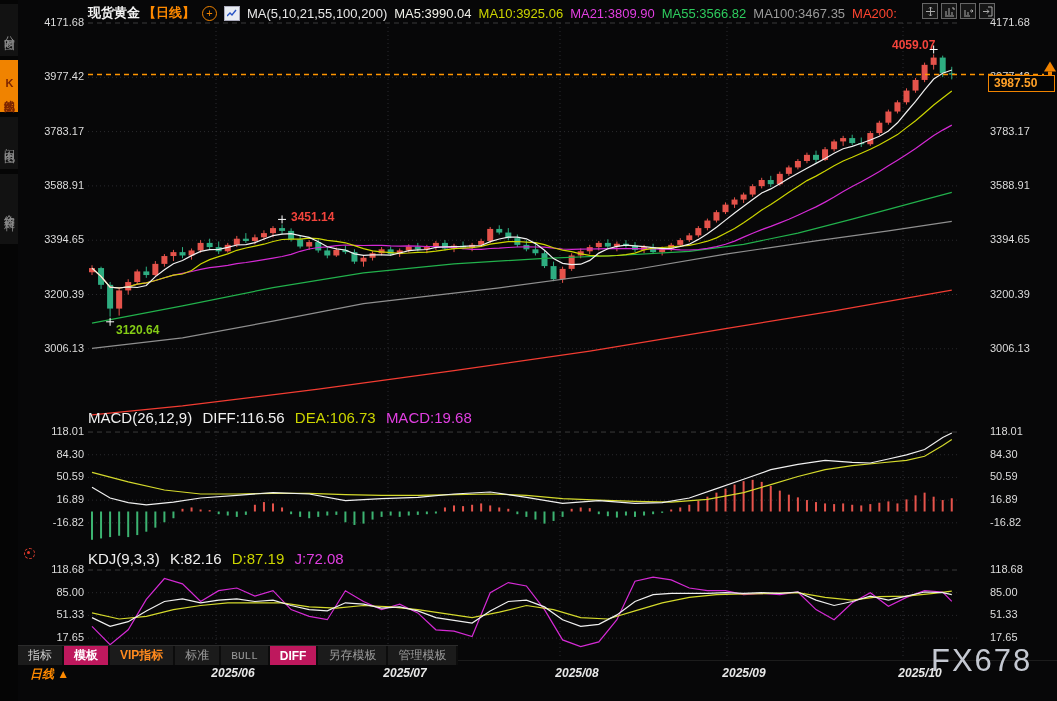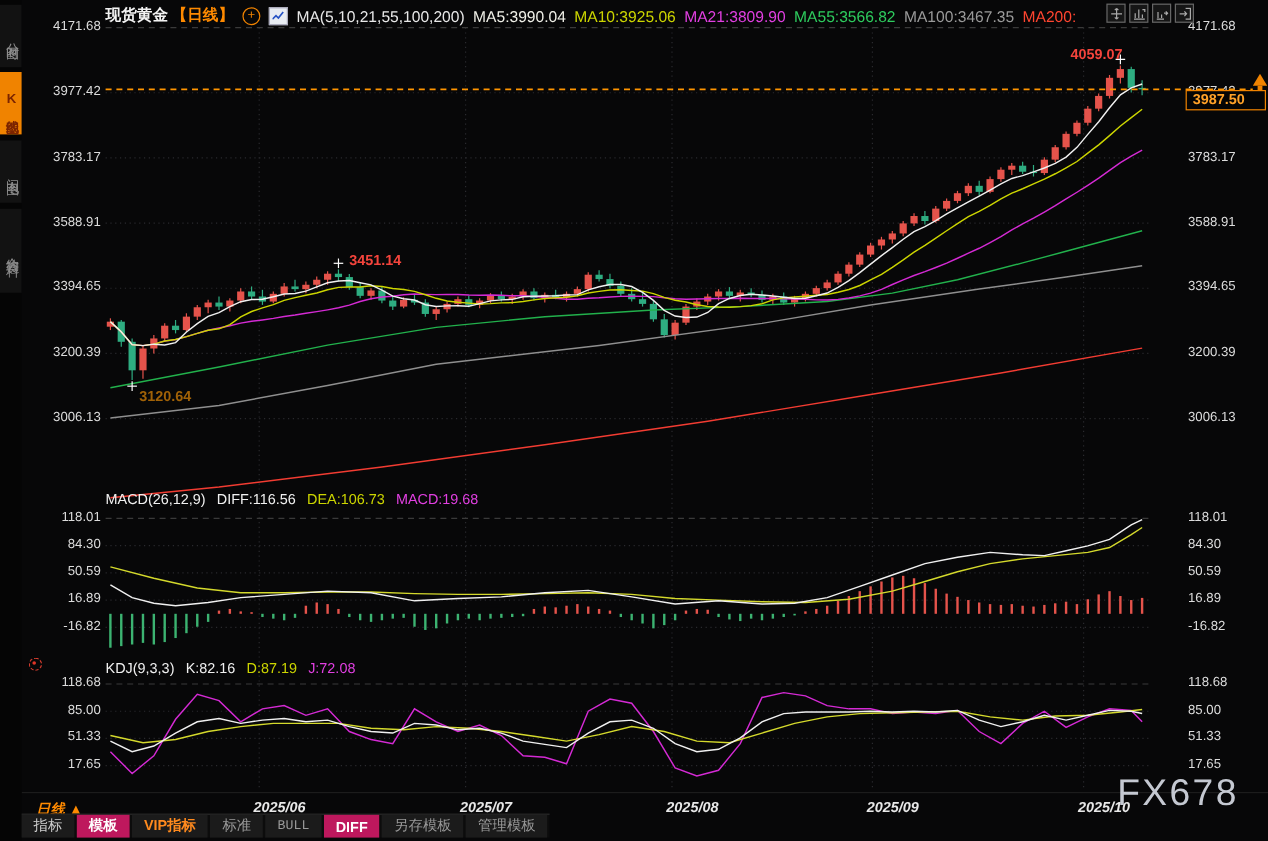--- a/index.html
+++ b/index.html
@@ -27,40 +27,40 @@
   
   #win-icons{position:absolute;left:922px;top:3px;display:flex;gap:3px;z-index:6;}
   .win-icon{width:14px;height:14px;border:1px solid #666;background:#161616;display:inline-flex;
       align-items:center;justify-content:center;cursor:pointer;}
   .win-icon svg{stroke:#aaa;fill:none;stroke-width:1;}
   
   .axis-label{position:absolute;font-size:11px;color:#dcdcdc;white-space:nowrap;}
   .axis-left{width:62px;left:22px;text-align:right;}
   .axis-right{left:990px;text-align:left;}
   
-  .ind-header{position:absolute;left:88px;font-size:12px;white-space:nowrap;z-index:4;}
+  .ind-header{position:absolute;left:88px;font-size:15px;white-space:nowrap;z-index:4;}
   .ind-header span{margin-right:6px;}
   
   .callout{position:absolute;font-size:12px;font-weight:bold;z-index:4;}
   .callout-red{color:#f4443c;}
-  .callout-green{color:#a16207;}
+  .callout-green{color:#84cc16;}
   
   #price-tag{position:absolute;left:988px;top:75px;width:60px;height:15px;background:#050505;
      border:1px solid #f08300;color:#ffa128;font-size:12px;font-weight:bold;line-height:15px;
      padding-left:5px;z-index:7;}
   
   #kdj-gear{position:absolute;left:24px;top:548px;width:9px;height:9px;border:1px dashed #d23c2e;
      border-radius:50%;z-index:5;cursor:pointer;}
   #kdj-gear::after{content:"";position:absolute;left:2px;top:2px;width:3px;height:3px;background:#e03527;border-radius:50%;}
   
   #xaxis-row{position:absolute;left:18px;top:660px;width:1039px;height:22px;border-top:1px solid #1c1c1c;font-style:italic;}
   #period-label{position:absolute;left:12px;top:5px;color:#ff8a00;font-size:12px;font-weight:bold;cursor:pointer;}
   .x-date{position:absolute;top:5px;width:64px;text-align:center;font-size:12px;font-weight:bold;color:#e8e8e8;}
   
-  #toolbar{position:absolute;left:18px;top:678px;height:19px;display:flex;align-items:stretch;
+  #toolbar{position:absolute;left:18px;top:645px;height:19px;display:flex;align-items:stretch;
      background:#0c0c0c;border-top:1px solid #2b2b2b;z-index:6;}
   .tb-item{display:flex;align-items:center;padding:0 10px;margin-right:2px;background:#1b1b1b;
      font-size:12px;color:#cfcfcf;cursor:pointer;white-space:nowrap;}
   .tb-item.orange-bg{background:#be185d;color:#fff;font-weight:bold;}
   .tb-item.orange-text{color:#ff8a1e;font-weight:bold;}
   .tb-item.dim{color:#9a9a9a;}
   .tb-item.mono{font-family:"Liberation Mono",monospace;font-size:11px;color:#9a9a9a;}
   
   #watermark{position:absolute;left:931px;top:643px;font-size:31px;color:#cfd3dc;opacity:.95;
      letter-spacing:2px;z-index:5;font-weight:400;}

